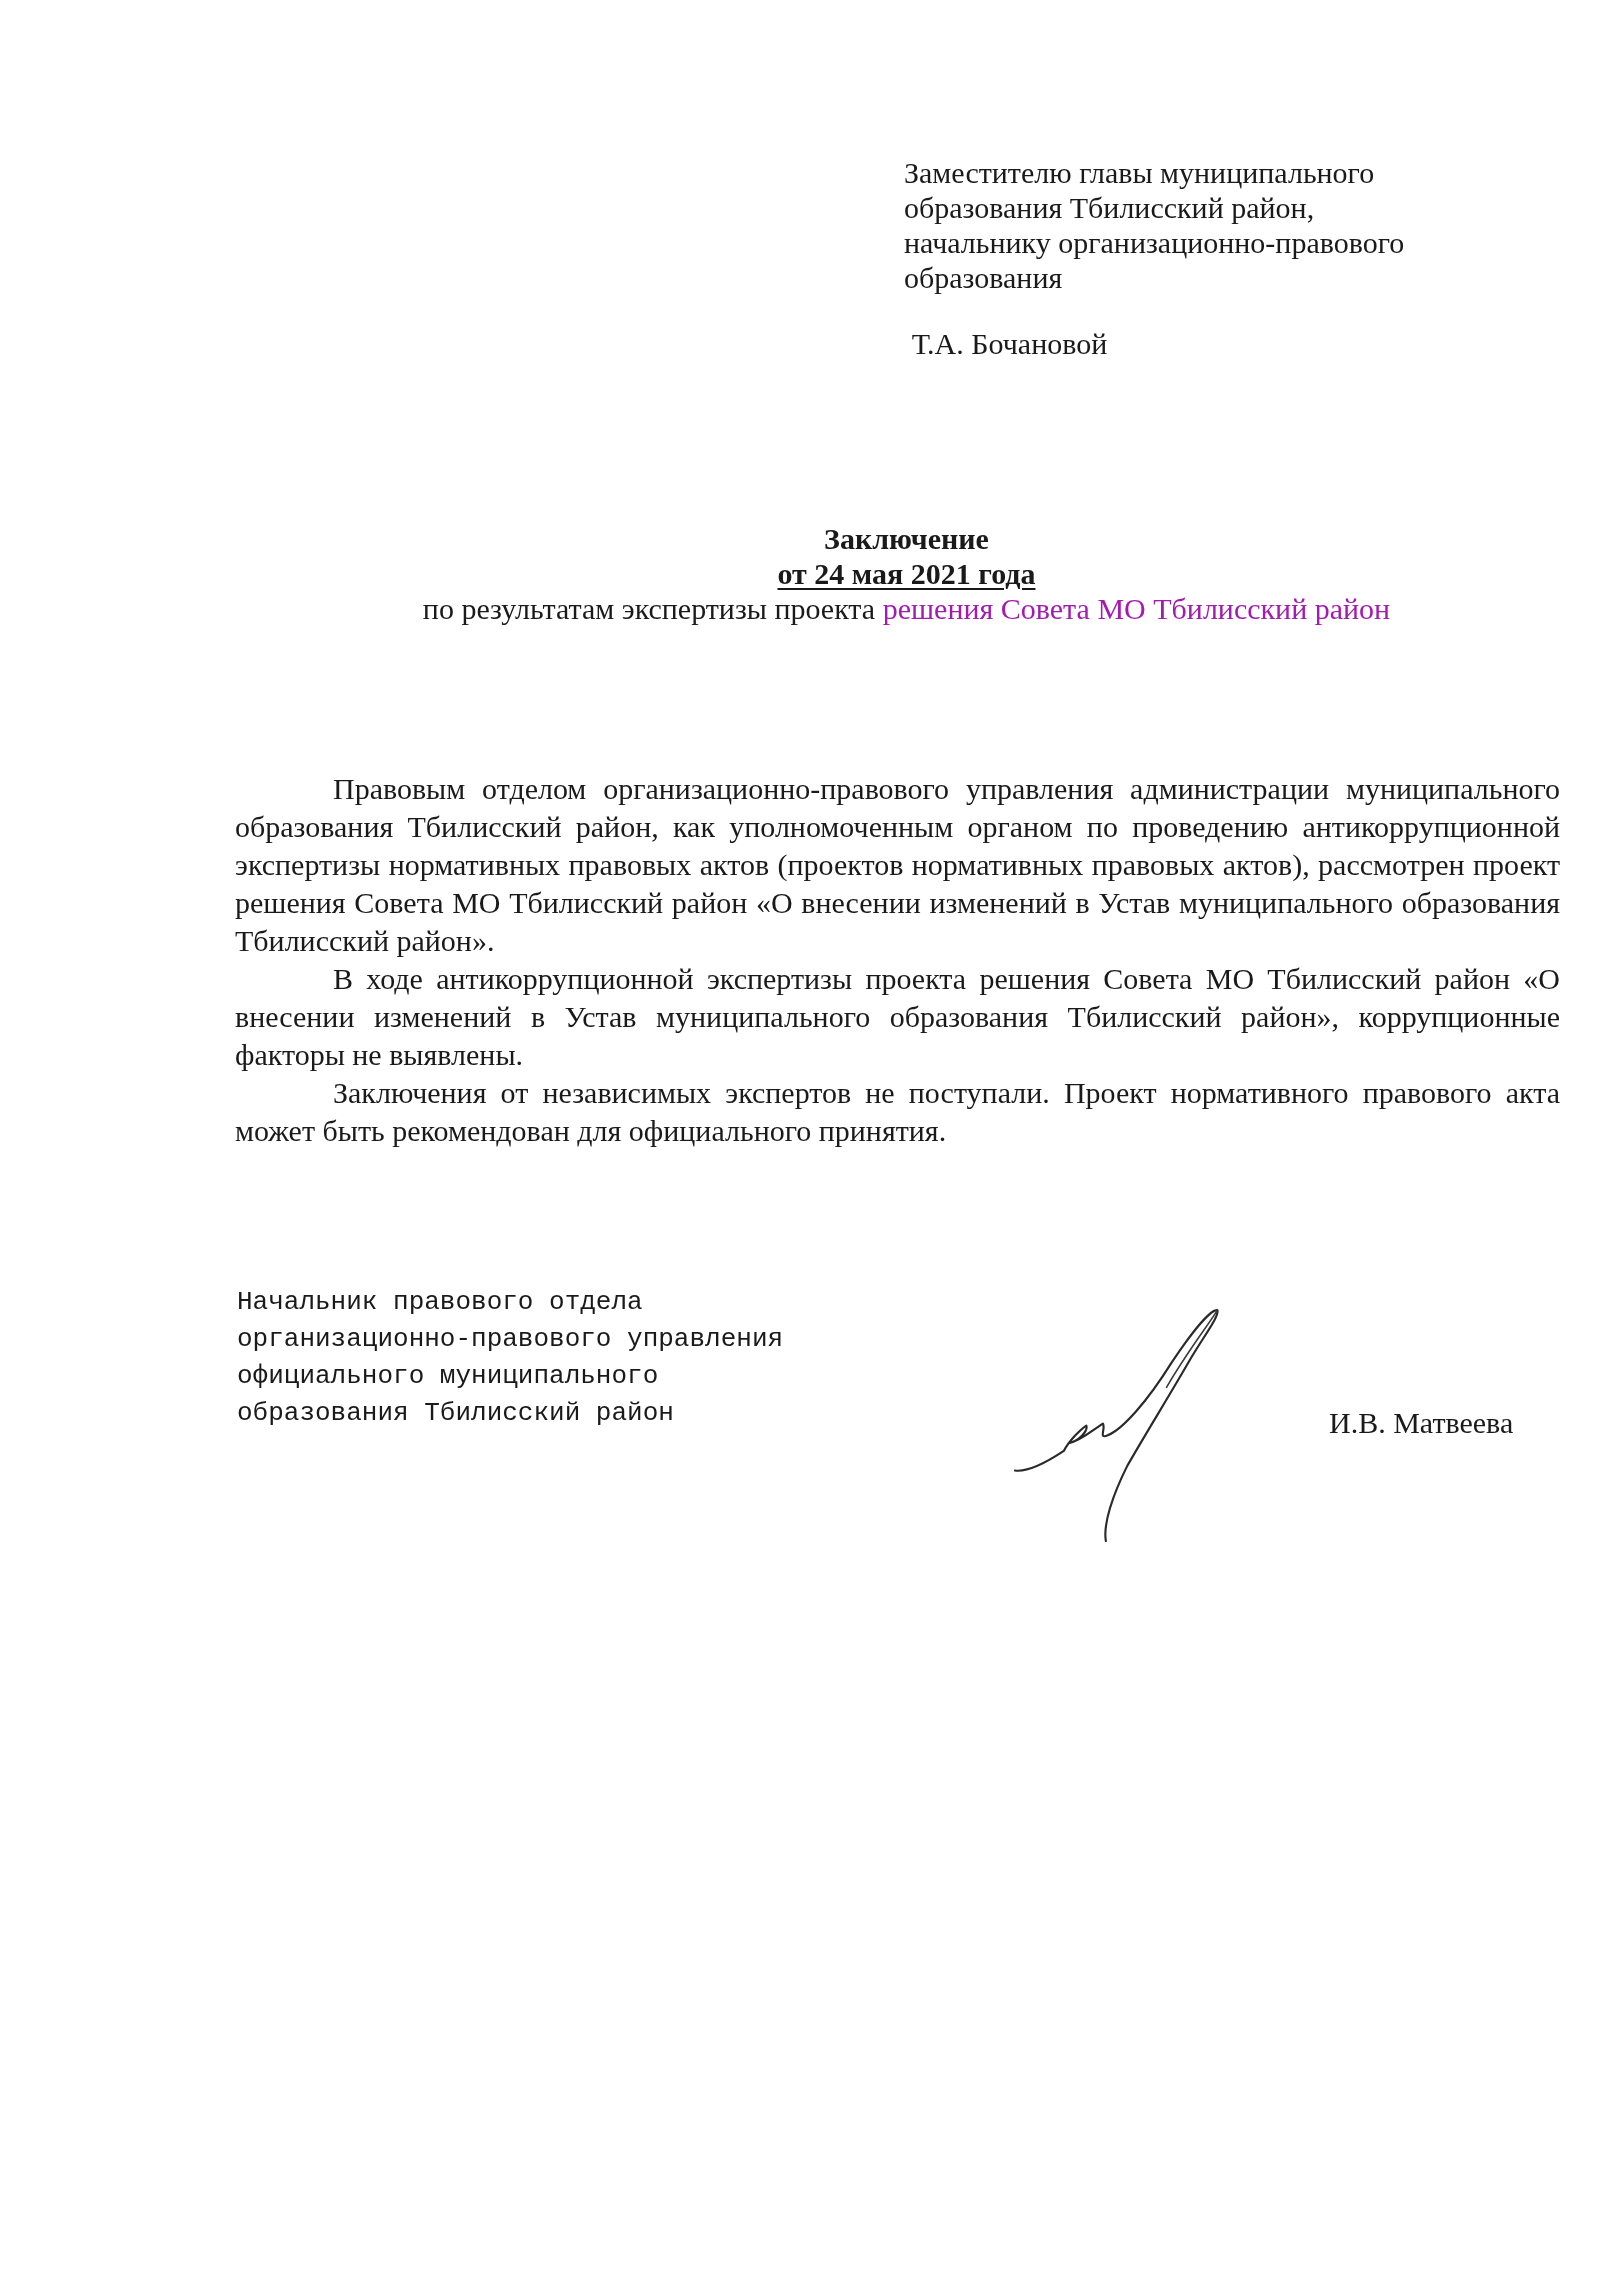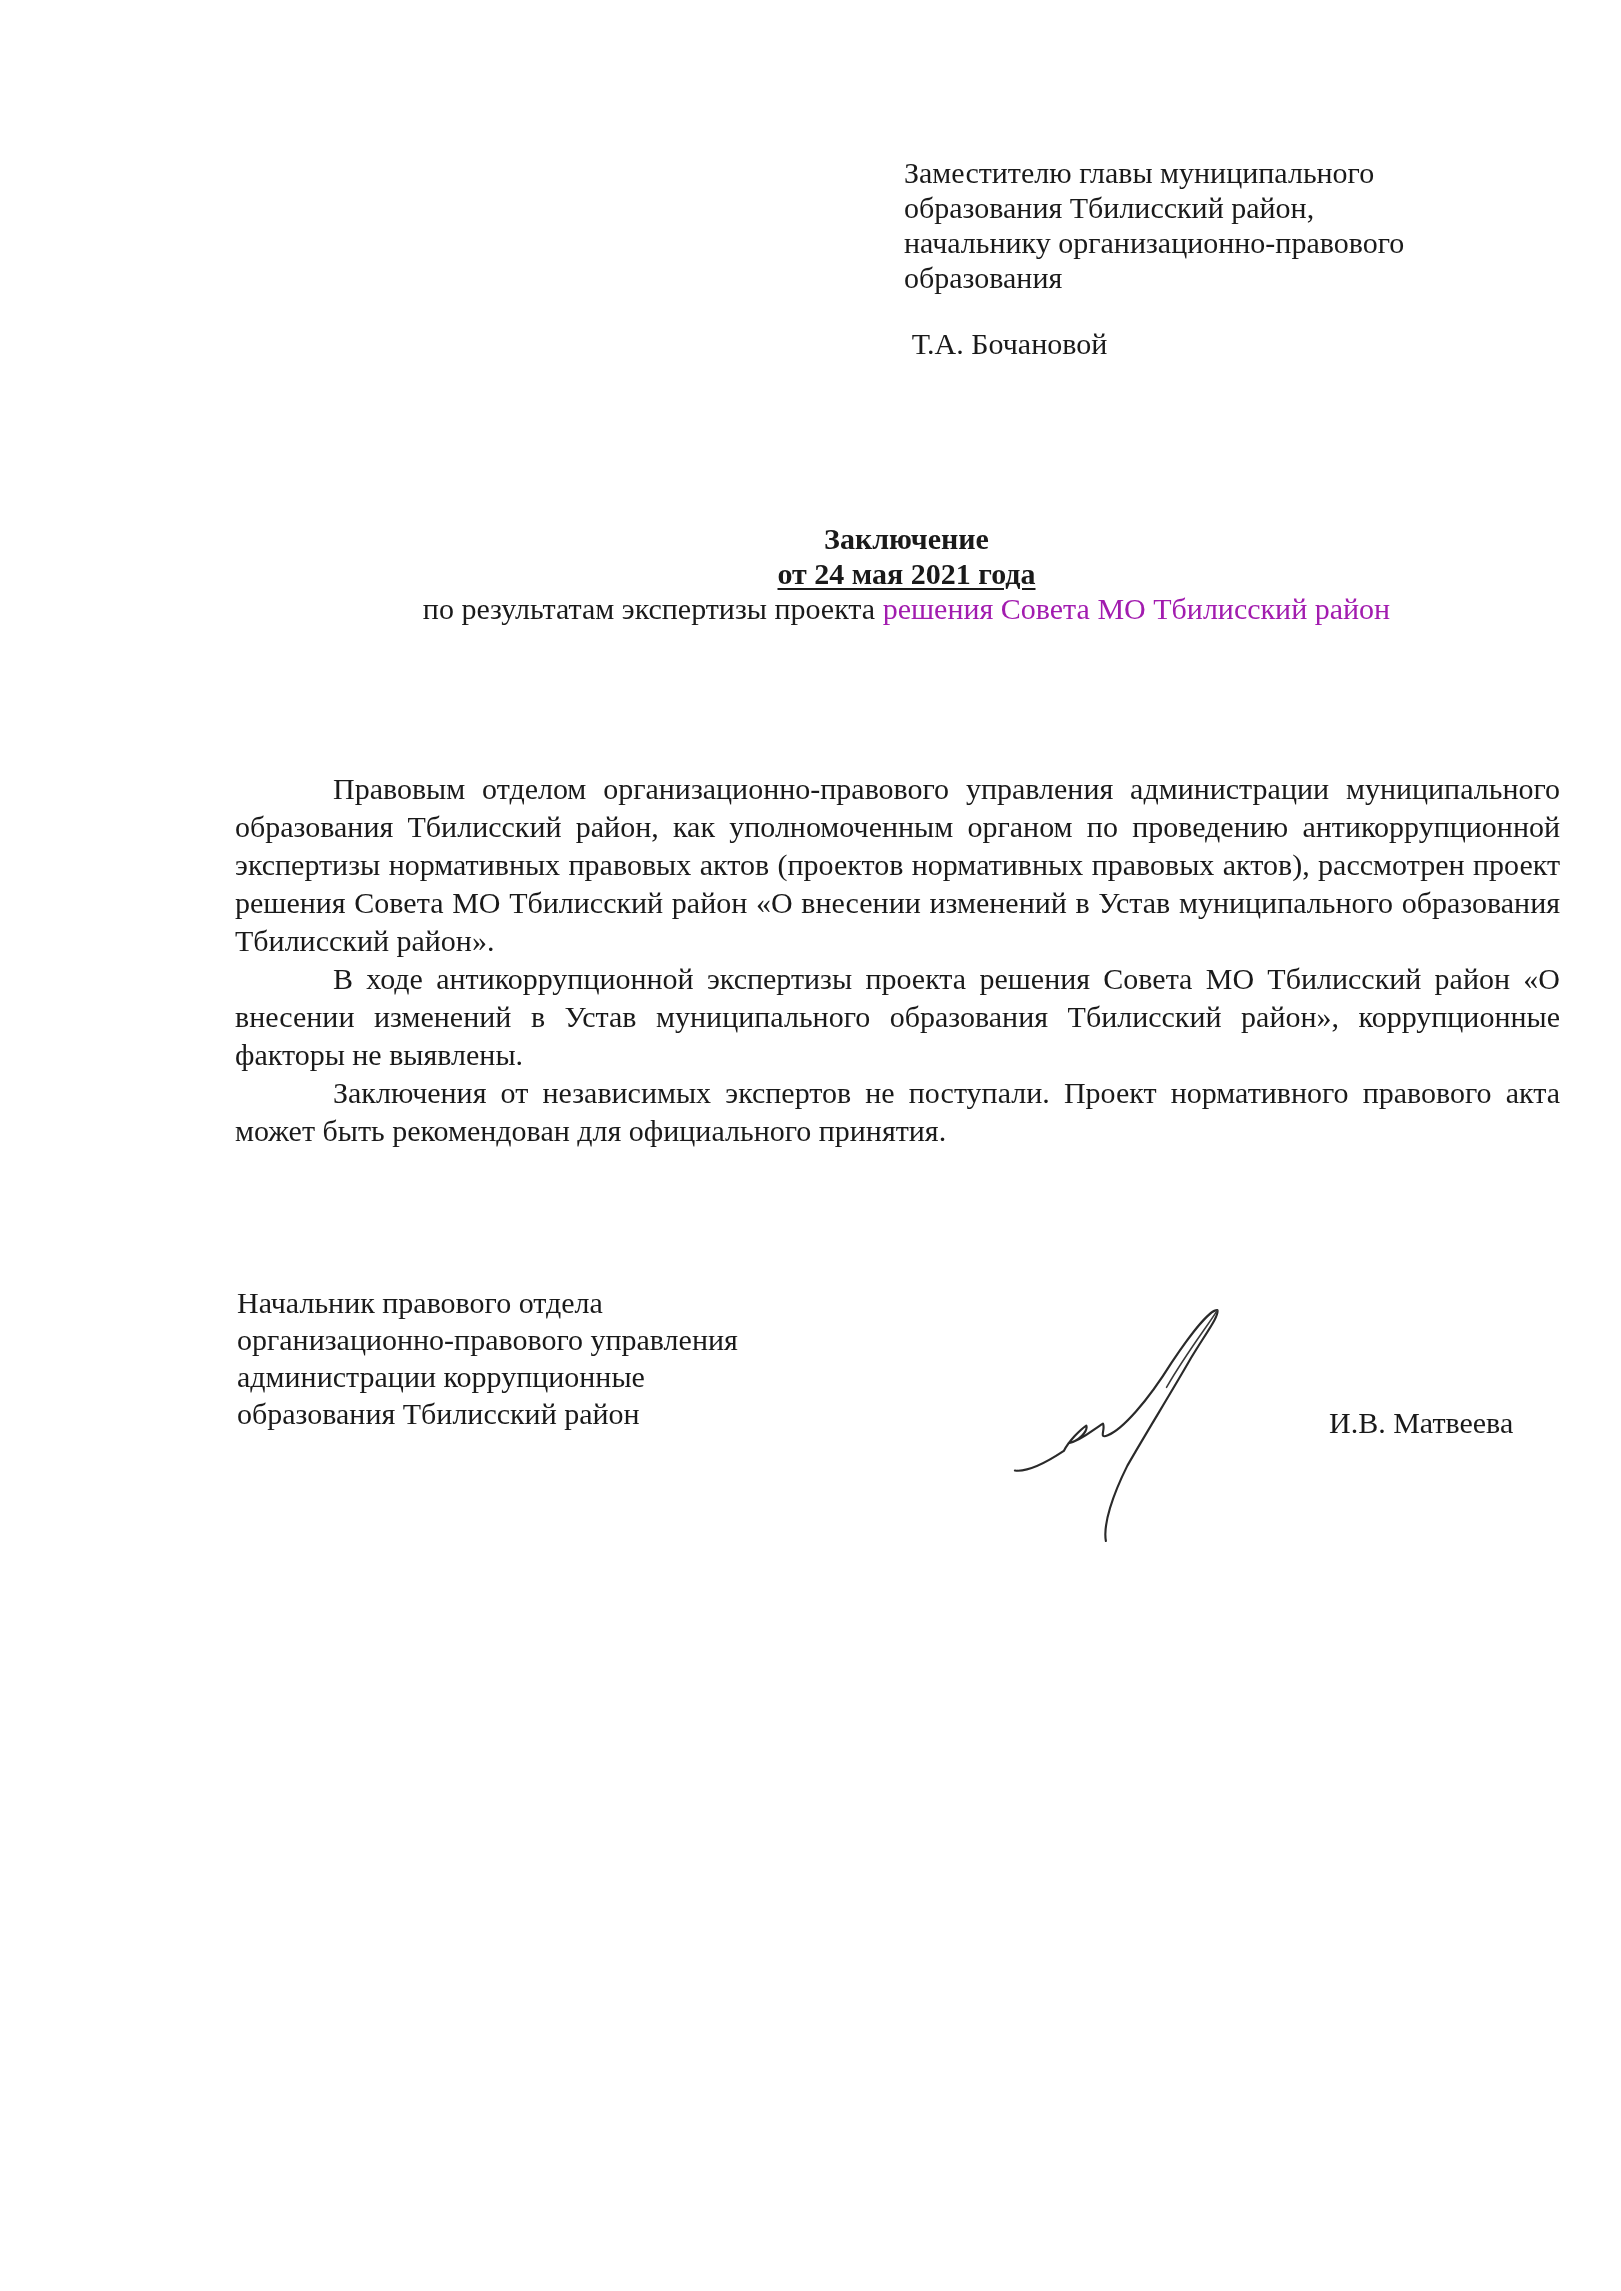--- a/index.html
+++ b/index.html
@@ -69,22 +69,23 @@
       text-align: justify;
     }
     .body-text p {
       margin: 0;
       text-indent: 98px;
     }
     .signature-block {
       position: absolute;
       left: 237px;
       top: 1284px;
-      font-size: 30px;
+      font-size: 26px;
       line-height: 37px;
+      font-family: Liberation Mono, monospace;
     }
     .signature-block .line { display: block; white-space: nowrap; }
     .signature-image {
       position: absolute;
       left: 1010px;
       top: 1294px;
       width: 225px;
       height: 265px;
     }
     .signer-name {
@@ -117,21 +118,21 @@
 
   <div class="body-text">
     <p>Правовым отделом организационно-правового управления администрации муниципального образования Тбилисский район, как уполномоченным органом по проведению антикоррупционной экспертизы нормативных правовых актов (проектов нормативных правовых актов), рассмотрен проект решения Совета МО Тбилисский район «О внесении изменений в Устав муниципального образования Тбилисский район».</p>
     <p>В ходе антикоррупционной экспертизы проекта решения Совета МО Тбилисский район «О внесении изменений в Устав муниципального образования Тбилисский район», коррупционные факторы не выявлены.</p>
     <p>Заключения от независимых экспертов не поступали. Проект нормативного правового акта может быть рекомендован для официального принятия.</p>
   </div>
 
   <div class="signature-block">
     <span class="line">Начальник правового отдела</span>
     <span class="line">организационно-правового управления</span>
-    <span class="line">администрации коррупционные</span>
+    <span class="line">официального муниципального</span>
     <span class="line">образования Тбилисский район</span>
   </div>
 
   <svg class="signature-image" viewBox="0 0 230 270" xmlns="http://www.w3.org/2000/svg">
     <path d="M5 180 C 20 182, 40 170, 55 160 C 60 150, 72 138, 78 134 C 80 140, 70 150, 60 152 C 72 150, 85 138, 95 132 C 98 138, 90 148, 100 144 C 115 138, 140 110, 165 70 C 185 40, 205 15, 212 16 C 214 22, 200 40, 185 65 C 165 100, 140 140, 120 175 C 105 205, 95 235, 98 252" fill="none" stroke="#2a2a2a" stroke-width="2.2" stroke-linecap="round" stroke-linejoin="round"></path>
     <path d="M212 16 C 205 28, 180 60, 160 95" fill="none" stroke="#3a3a3a" stroke-width="1.6" stroke-linecap="round"></path>
   </svg>
 
   <div class="signer-name">И.В. Матвеева</div>
 

